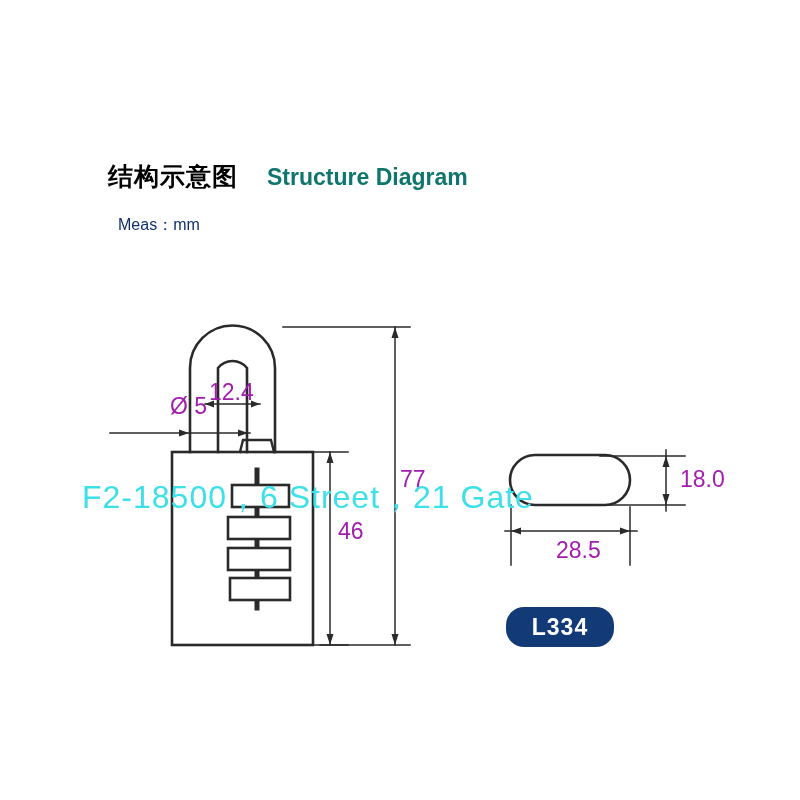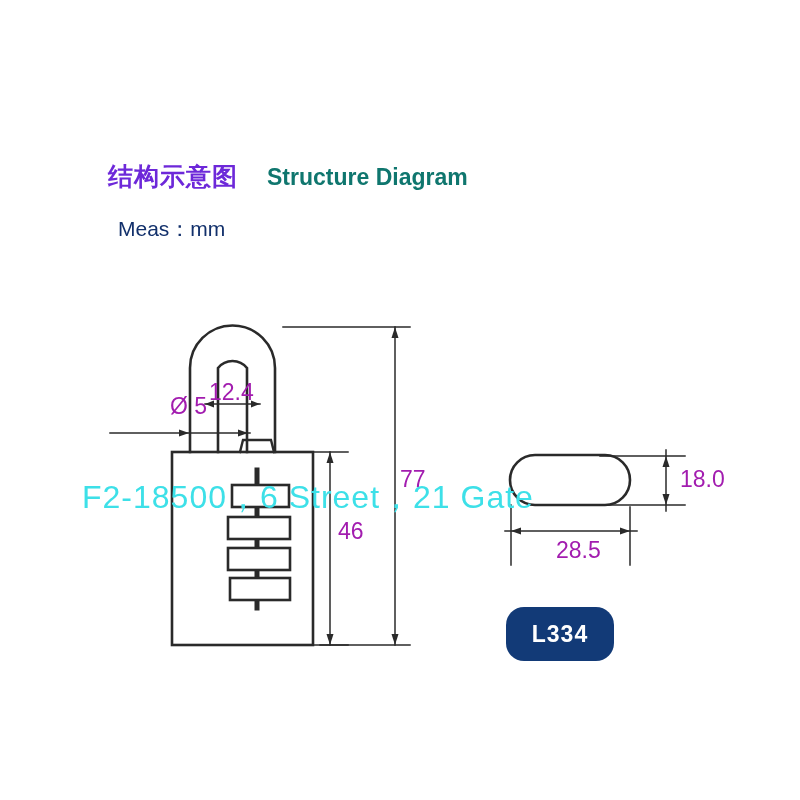--- a/index.html
+++ b/index.html
@@ -21,34 +21,34 @@
     position: absolute;
     left: 108px;
     top: 160px;
     display: flex;
     align-items: baseline;
     white-space: nowrap;
   }
   .title-cn {
     font-size: 25px;
     font-weight: bold;
-    color: #6d28d9;
+    color: #000000;
     letter-spacing: 1px;
   }
   .title-en {
     font-size: 23px;
     font-weight: bold;
     color: #0f766e;
     margin-left: 29px;
   }
   .meas {
     position: absolute;
     left: 118px;
     top: 215px;
-    font-size: 21px;
+    font-size: 16px;
     color: #12306b;
     white-space: nowrap;
   }
 
   
   .draw {
     position: absolute;
     left: 0;
     top: 0;
     width: 800px;
@@ -66,21 +66,21 @@
     letter-spacing: 1px;
     pointer-events: none;
   }
 
   
   .badge {
     position: absolute;
     left: 506px;
     top: 607px;
     width: 108px;
-    height: 54px;
+    height: 40px;
     background: #123a77;
     border-radius: 18px;
     display: flex;
     align-items: center;
     justify-content: center;
   }
   .badge-text {
     color: #ffffff;
     font-size: 23px;
     font-weight: bold;

